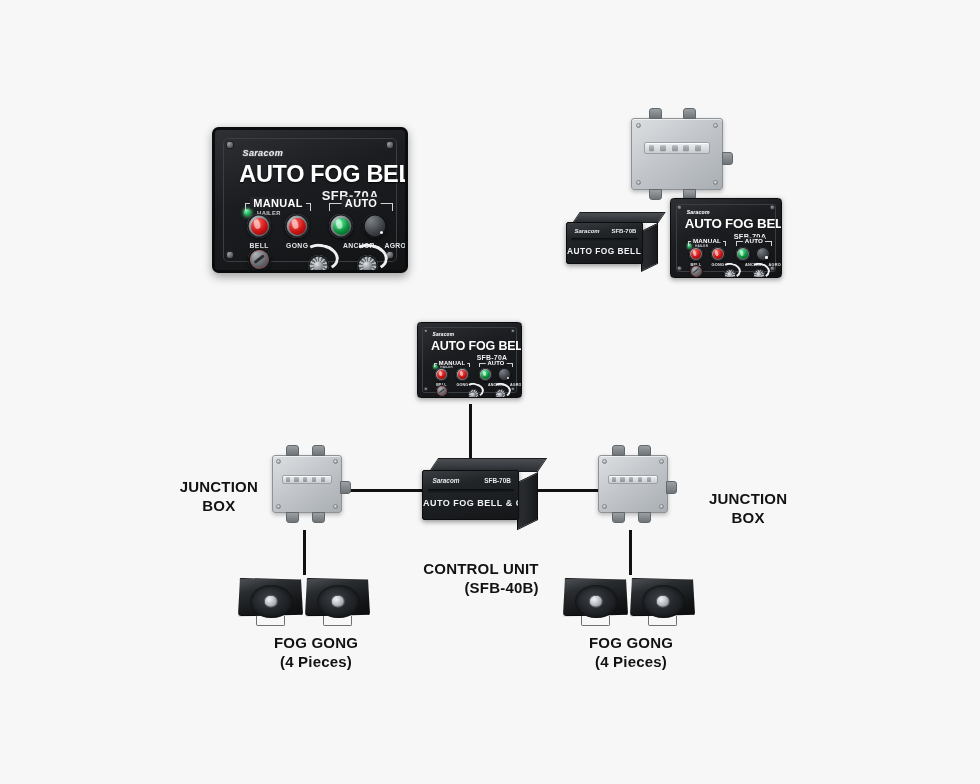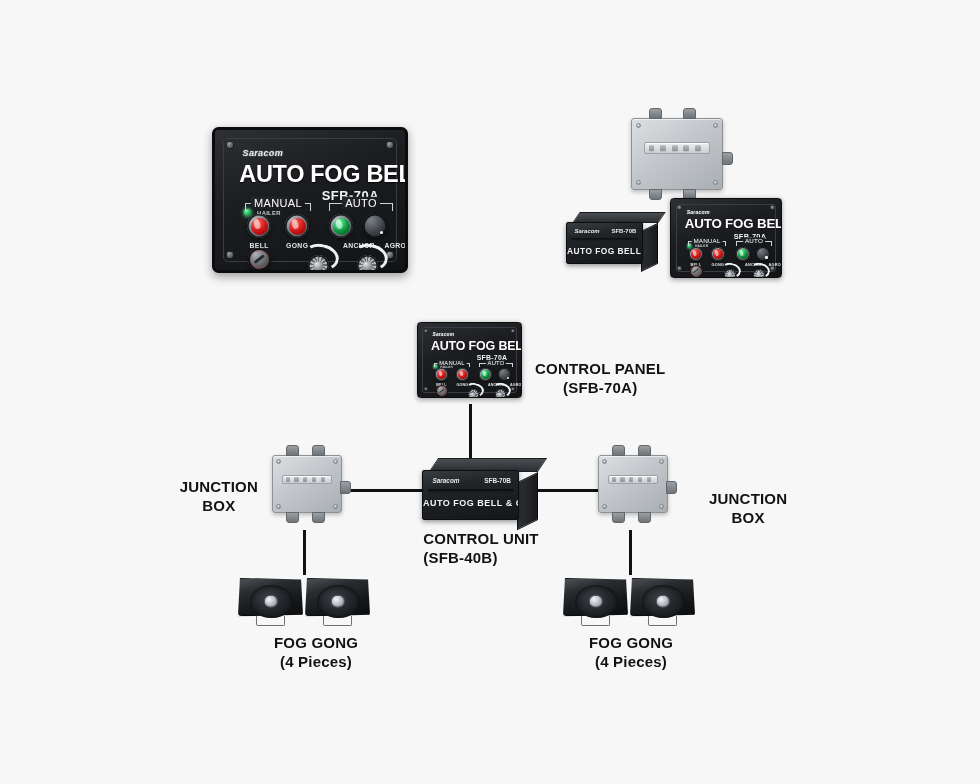--- a/index.html
+++ b/index.html
@@ -76,21 +76,21 @@
   
   .grp{
     position:absolute;
     border:calc(1.2px*var(--s)) solid #cfd3d7;
     border-bottom:none;
     height:calc(5px*var(--s));
     box-sizing:border-box;
   }
   .grp-label{
     position:absolute;
-    font-size:calc(6.8px*var(--s));font-weight:normal;color:#fff;
+    font-size:calc(6.8px*var(--s));font-weight:bold;color:#fff;
     background:linear-gradient(160deg,#26282b,#151619);
     padding:0 calc(2px*var(--s));
     letter-spacing:calc(.2px*var(--s));
     white-space:nowrap;
     transform:translate(-50%,-52%);
   }
 
   
   .btn-wrap{position:absolute;text-align:center;}
   .pbtn{
@@ -552,37 +552,33 @@
     </div>
     <div class="btn-wrap" style="left:74px;top:60px;">
       <div class="arcknob">
         <div class="arc"></div>
         <div class="kb"></div>
       </div>
 
     </div>
   </div>
 
-  <div class="dlabel ta-l" style="left:535px; top:360px;">
-    <span>CONTROL PANEL</span>
-    <span class="l2" style="text-align:center;">(SFB-70A)</span>
-  </div>
 
   <div class="cunit" style="--cs:1.45; left:422px; top:458px; width:116px; height:62px;">
     <div class="top"></div>
     <div class="side"></div>
     <div class="face">
       <div class="cu-brand">Saracom</div>
       <div class="cu-model">SFB-70B</div>
       <div class="cu-slot"></div>
       <div class="cu-title">AUTO FOG BELL &amp; GONG</div>
     </div>
   </div>
 
-  <div class="dlabel ta-c" style="left:481px; top:530px; text-align:left;">
+  <div class="dlabel ta-c" style="left:481px; top:560px; text-align:right;">
     <span>CONTROL UNIT</span>
     <span class="l2">(SFB-40B)</span>
   </div>
 
   <div class="jbox" style="left:272px; top:455px; width:70px; height:58px;">
     <div class="body"></div>
     <div class="lid">
       <span style="left:6%"></span>
         <span style="left:24%"></span>
         <span style="left:42%"></span>

